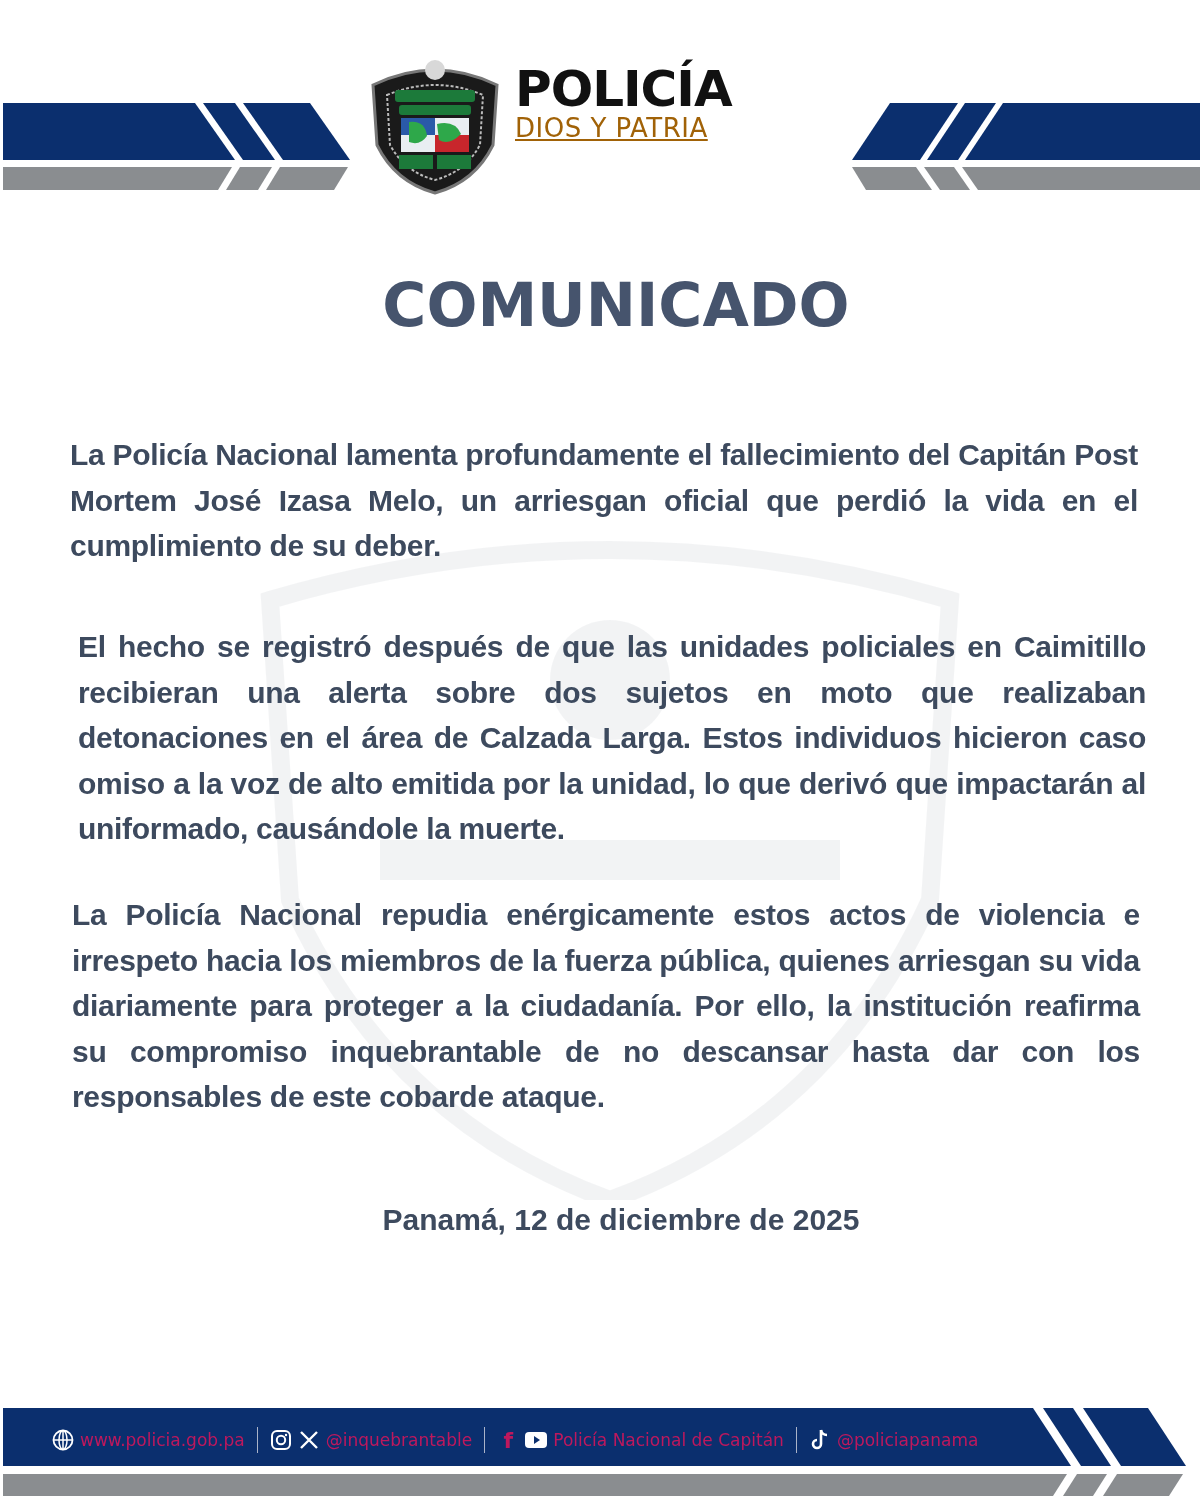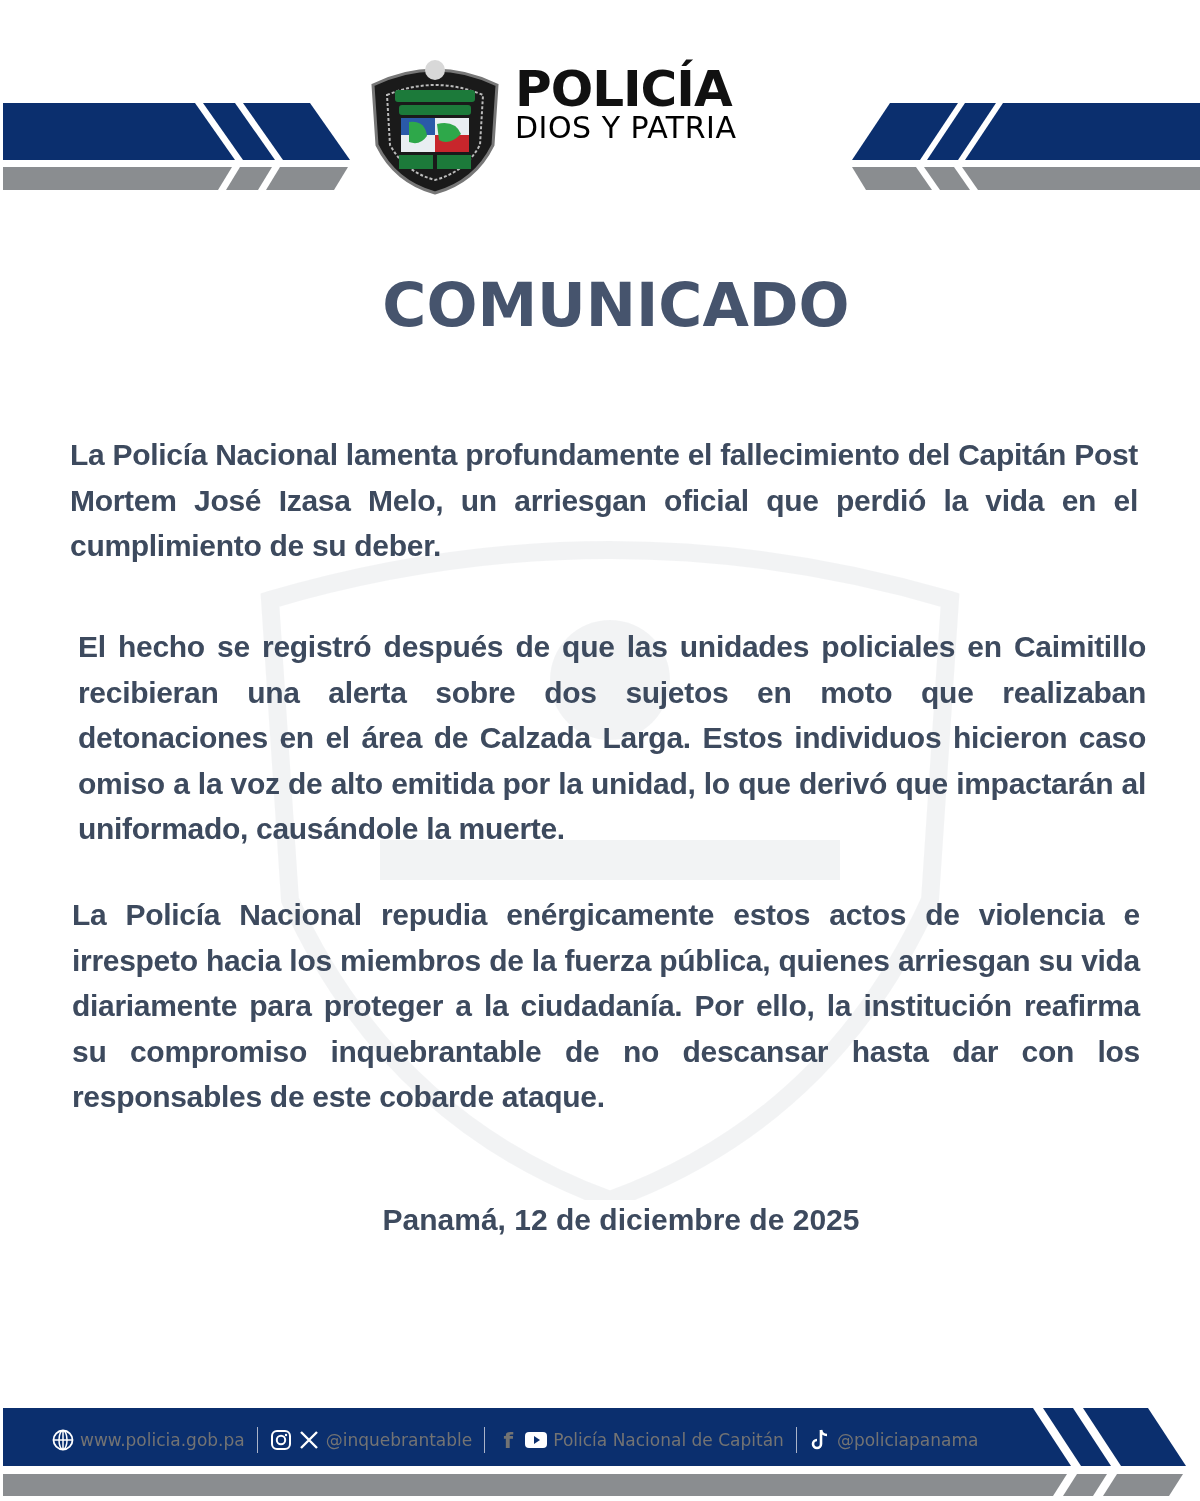--- a/index.html
+++ b/index.html
@@ -7,37 +7,37 @@
     width: 1200px; height: 1501px; background: #ffffff; position: relative; overflow: hidden;
     font-family: "Liberation Sans", sans-serif; color: #3d4a5e;
   }
   .watermark { position: absolute; left: 230px; top: 520px; width: 760px; height: 680px; opacity: 0.06; }
 
   .header { position: absolute; left: 0; top: 0; width: 965px; height: 220px; }
   .stripe { position: absolute; }
   .logo-badge { position: absolute; left: 365px; top: 50px; width: 140px; height: 145px; }
   .logo-text { position: absolute; left: 515px; top: 66px; }
   .logo-line1, .logo-line2 { font-family: "DejaVu Sans", sans-serif; font-weight: bold; color: #111; font-size: 50px; line-height: 46px; letter-spacing: -1px; }
-  .logo-line3 { font-family: "DejaVu Sans", sans-serif; color: #000000; font-size: 30px; line-height: 32px; letter-spacing: 0.5px; }
+  .logo-line3 { font-family: "DejaVu Sans", sans-serif; color: #a16207; font-size: 26px; line-height: 32px; letter-spacing: 0.5px; text-decoration: underline; }
 
   .title { position: absolute; left: 0; top: 270px; width: 1232px; text-align: center;
     font-family: "DejaVu Sans", sans-serif; font-weight: bold; font-size: 60px; color: #46546d; letter-spacing: 0px; }
 
   .body-text { position: absolute; left: 70px; width: 1068px; font-family: "Liberation Sans", sans-serif;
     font-weight: bold; font-size: 30px; line-height: 45.6px; color: #3d4a5e; text-align: justify; letter-spacing: -0.3px; }
   .p1 { top: 432px; }
   .p2 { top: 616px; }
   .p3 { top: 890px; }
 
   .date { position: absolute; left: 0; top: 1203px; width: 1242px; text-align: center;
     font-family: "Liberation Sans", sans-serif; font-weight: bold; font-size: 30px; color: #3d4a5e; }
 
   .footer-blue { position: absolute; left: 3px; top: 1408px; width: 1200px; height: 60px; }
   .footer-content { position: absolute; left: 52px; top: 1425px; height: 30px; display: flex; align-items: center; gap: 6px;
-    color: #737373; font-family: "DejaVu Sans", sans-serif; font-size: 17px; }
+    color: #be185d; font-family: "DejaVu Sans", sans-serif; font-size: 17px; }
   .footer-content .sep { width: 1px; height: 26px; background: #aab3c9; margin: 0 6px; }
   .ficon { display: inline-flex; align-items: center; justify-content: center; width: 22px; height: 22px; }
 </style>
 </head>
 <body>
 
 <svg class="watermark" viewBox="0 0 760 680">
   <path d="M40 80 Q380 -20 720 80 L700 380 Q600 600 380 680 Q160 600 60 380 Z" fill="none" stroke="#3d4a5e" stroke-width="18"></path>
   <rect x="150" y="320" width="460" height="40" fill="#3d4a5e"></rect>
   <circle cx="380" cy="160" r="60" fill="#3d4a5e"></circle>

